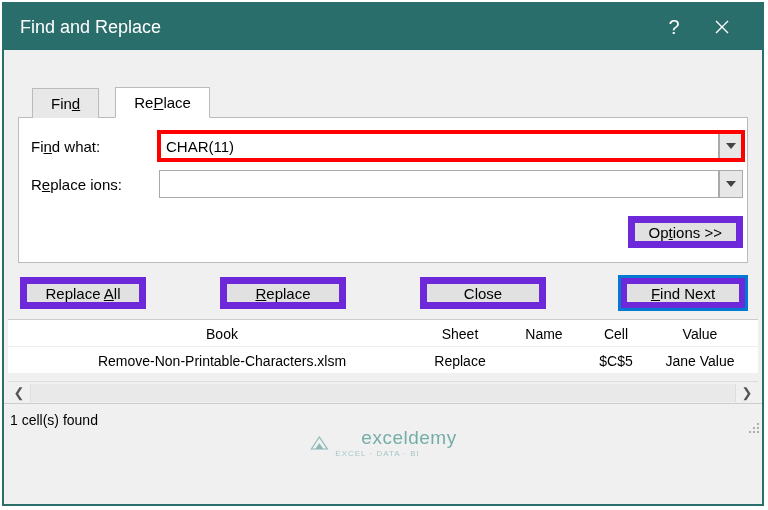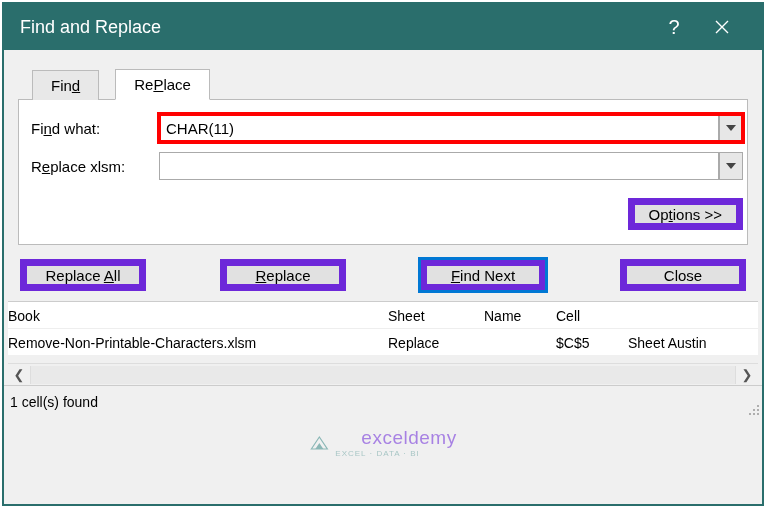--- a/index.html
+++ b/index.html
@@ -43,21 +43,21 @@
   .content {
     flex: 1;
     background: #f0f0f0;
     display: flex;
     flex-direction: column;
     position: relative;
   }
 
   .tabs-row {
     height: 32px;
-    margin: 18px 14px 0 14px;
+    margin: 36px 14px 0 14px;
     display: flex;
     align-items: flex-end;
     border-bottom: 1px solid #bbb;
   }
   .tab {
     padding: 6px 18px 6px 18px;
     font-size: 15px;
     border: 1px solid #bbb;
     border-bottom: none;
     background: #e8e8e8;
@@ -143,21 +143,22 @@
   .btn.blue-highlight { outline: 3px solid #0078d4; outline-offset: -1px; }
 
   .results {
     background: #fff;
     margin: 0 4px 0 4px;
     border-top: 1px solid #ccc;
     font-size: 14px;
   }
   .results-head, .results-row {
     display: flex;
-    padding: 6px 10px 4px 0;
+    padding: 6px 10px 4px 24px;
+    text-align: center;
   }
   .results-head { border-bottom: 1px solid #eee; }
   .col-book  { flex: 0 0 380px; }
   .col-sheet { flex: 0 0 96px; }
   .col-name  { flex: 0 0 72px; }
   .col-cell  { flex: 0 0 72px; }
   .col-value { flex: 1; }
 
   .hscroll {
     height: 22px;
@@ -201,21 +202,21 @@
     display: flex;
     align-items: center;
     gap: 6px;
     opacity: 0.55;
     pointer-events: none;
     font-size: 11px;
     color: #3a8a88;
     z-index: 20;
   }
   .watermark .logo-tri { width: 20px; height: 16px; }
-  .watermark .brand { font-size: 19px; font-weight: 400; letter-spacing: .5px; color:#6d28d9;margin-left:26px; }
+  .watermark .brand { font-size: 19px; font-weight: 400; letter-spacing: .5px; color:#0f766e;margin-left:26px; }
   .watermark .tag { font-size: 8px; letter-spacing: 1px; color:#6da4a2; }
 </style>
 </head>
 <body>
 
 <div class="window">
 
   <div class="titlebar">
     <div class="title">Find and Replace</div>
     <div class="tb-btn help">?</div>
@@ -248,21 +249,21 @@
           <div class="drop-btn">
             <svg viewBox="0 0 10 6">
                 <path d="M0 0 L5 6 L10 0 Z"></path>
               </svg>
           </div>
         </div>
       </div>
 
       <div class="form-row">
         <div class="form-label">
-          <span>R</span><span class="ul">e</span><span>place xlsm:</span>
+          <span>R</span><span class="ul">e</span><span>place ions:</span>
         </div>
         <div class="input-wrap">
           <input type="text" value="" style="">
           <div class="drop-btn">
             <svg viewBox="0 0 10 6">
                 <path d="M0 0 L5 6 L10 0 Z"></path>
               </svg>
           </div>
         </div>
       </div>
@@ -274,39 +275,40 @@
       </div>
     </div>
 
     <div class="button-row">
       <button class="btn">
         <span>Replace </span><span class="ul">A</span><span>ll</span>
       </button>
       <button class="btn">
         <span class="ul">R</span><span>eplace</span>
       </button>
+      <button class="btn">Close</button>
       <button class="btn blue-highlight">
         <span class="ul">F</span><span>ind Next</span>
       </button>
-      <button class="btn">Close</button>
     </div>
 
     <div class="results">
       <div class="results-head">
         <div class="col-book">Book</div>
         <div class="col-sheet">Sheet</div>
         <div class="col-name">Name</div>
         <div class="col-cell">Cell</div>
+        <div class="col-value">Value</div>
       </div>
       <div class="results-row">
         <div class="col-book">Remove-Non-Printable-Characters.xlsm</div>
         <div class="col-sheet">Replace</div>
         <div class="col-name"></div>
         <div class="col-cell">$C$5</div>
-        <div class="col-value">Sheet Austin​</div>
+        <div class="col-value">Jane Value​</div>
       </div>
     </div>
 
     <div class="hscroll">
       <div class="arrow">❮</div>
       <div class="track"></div>
       <div class="arrow">❯</div>
     </div>
 
     <div class="statusbar">

